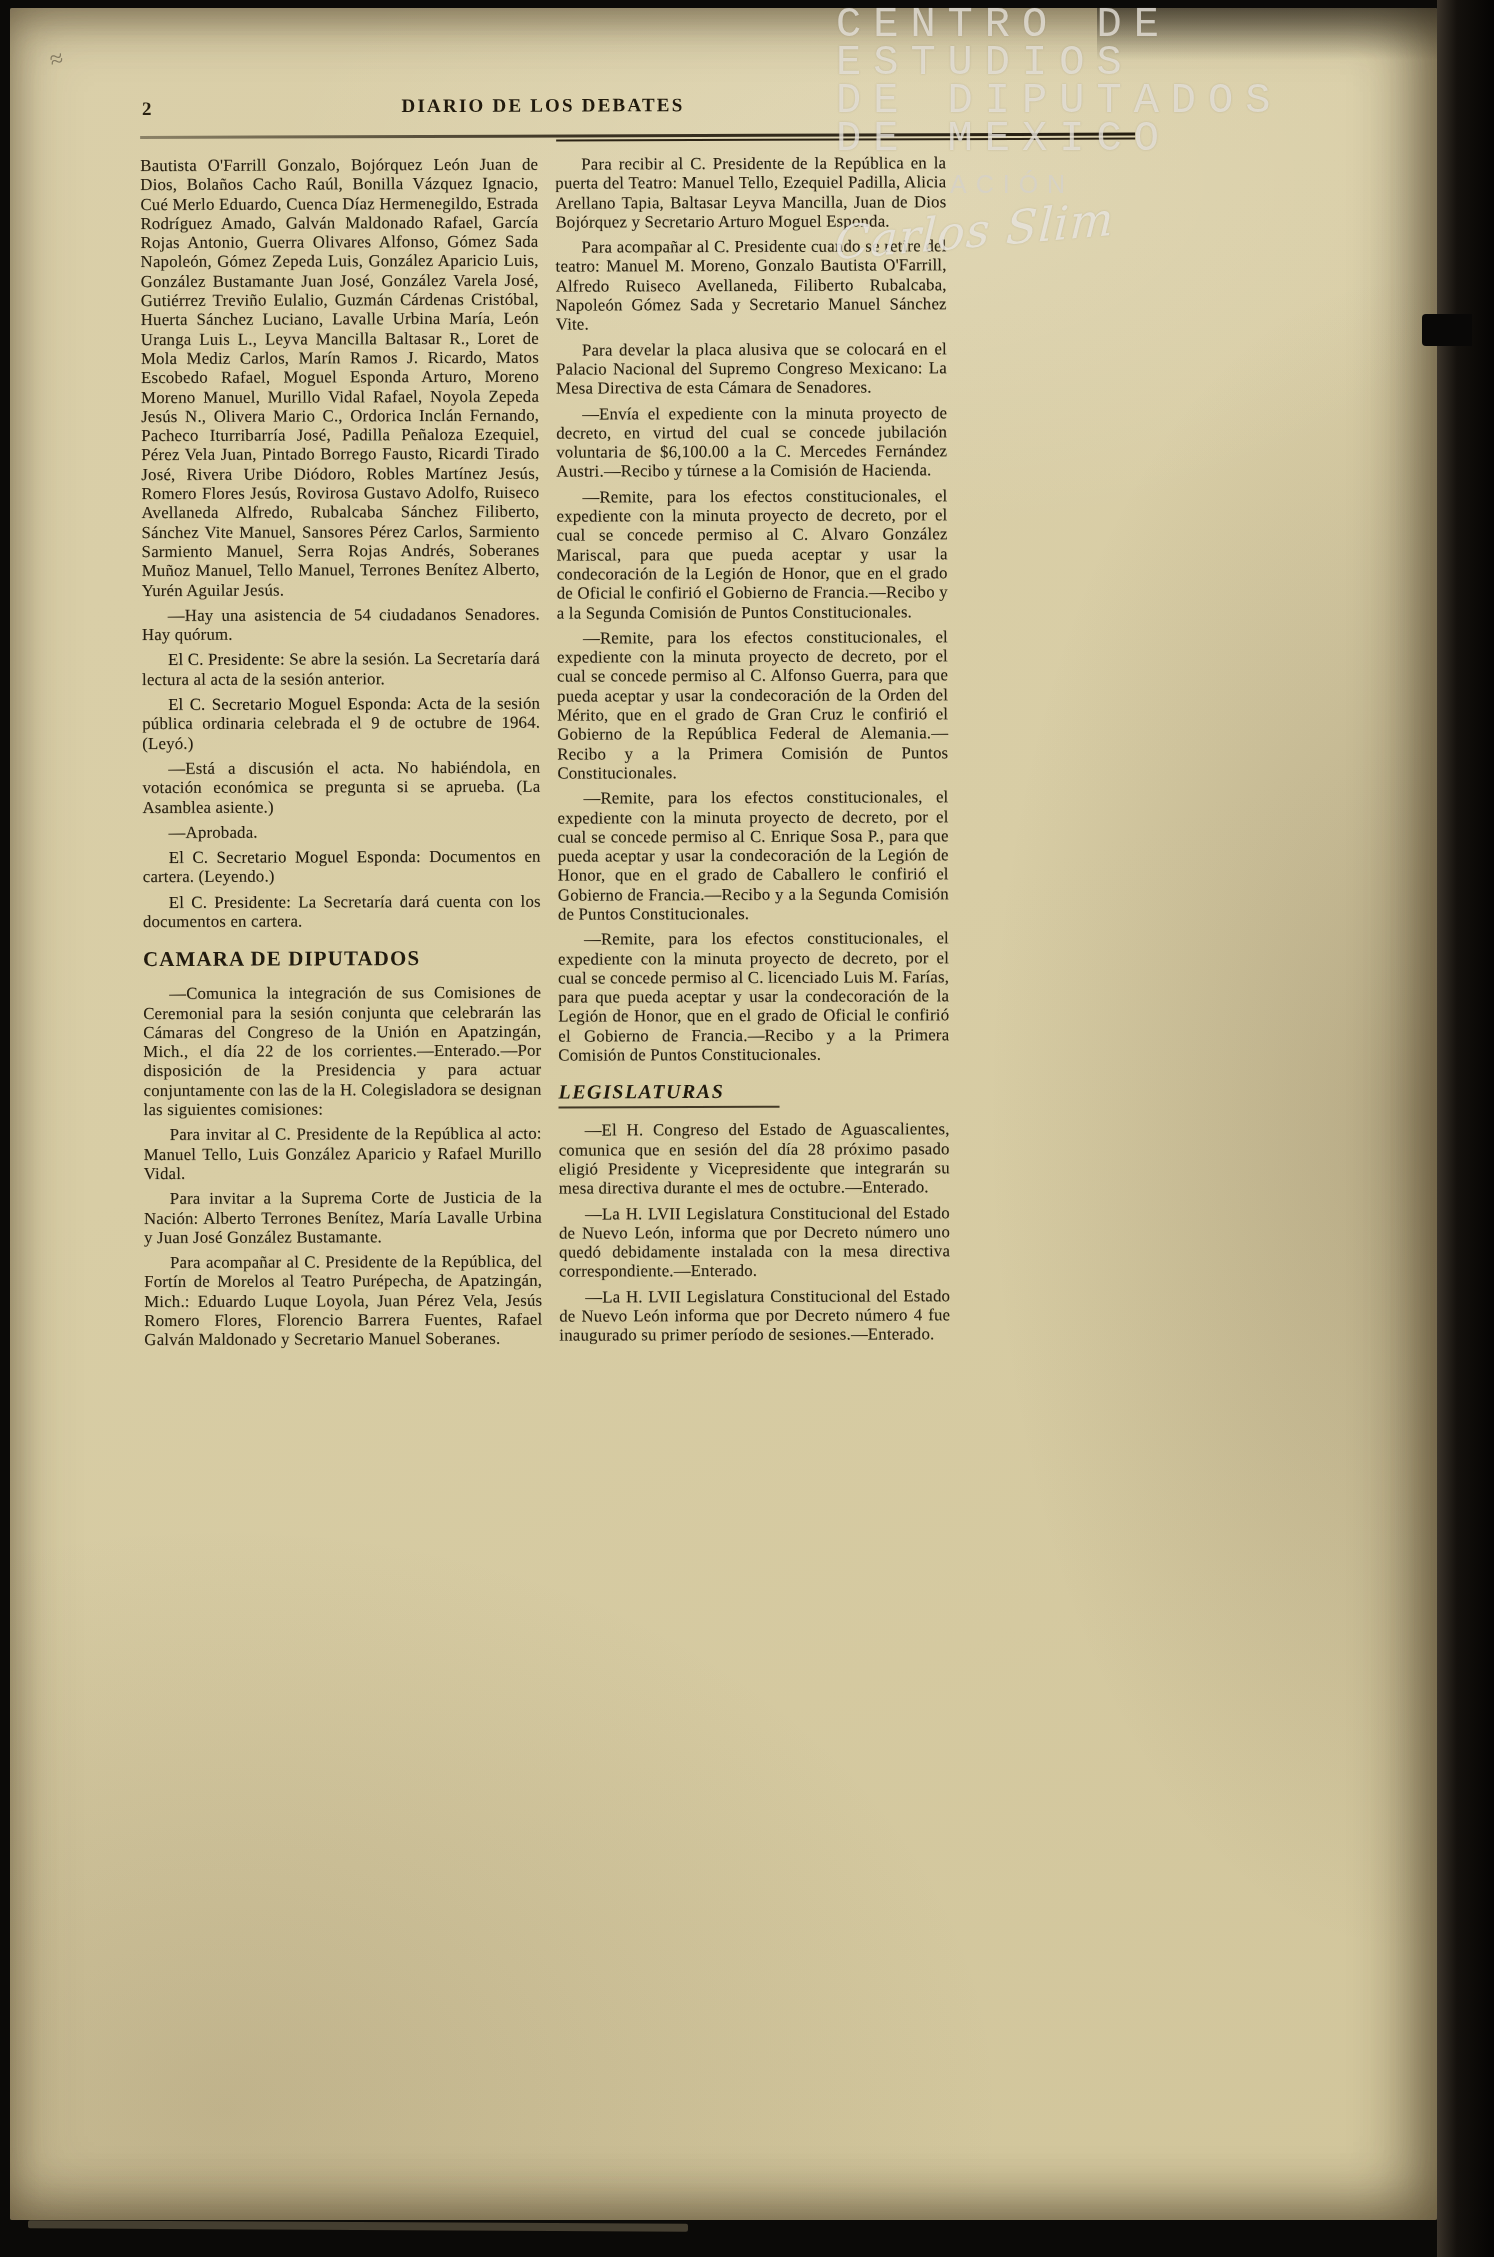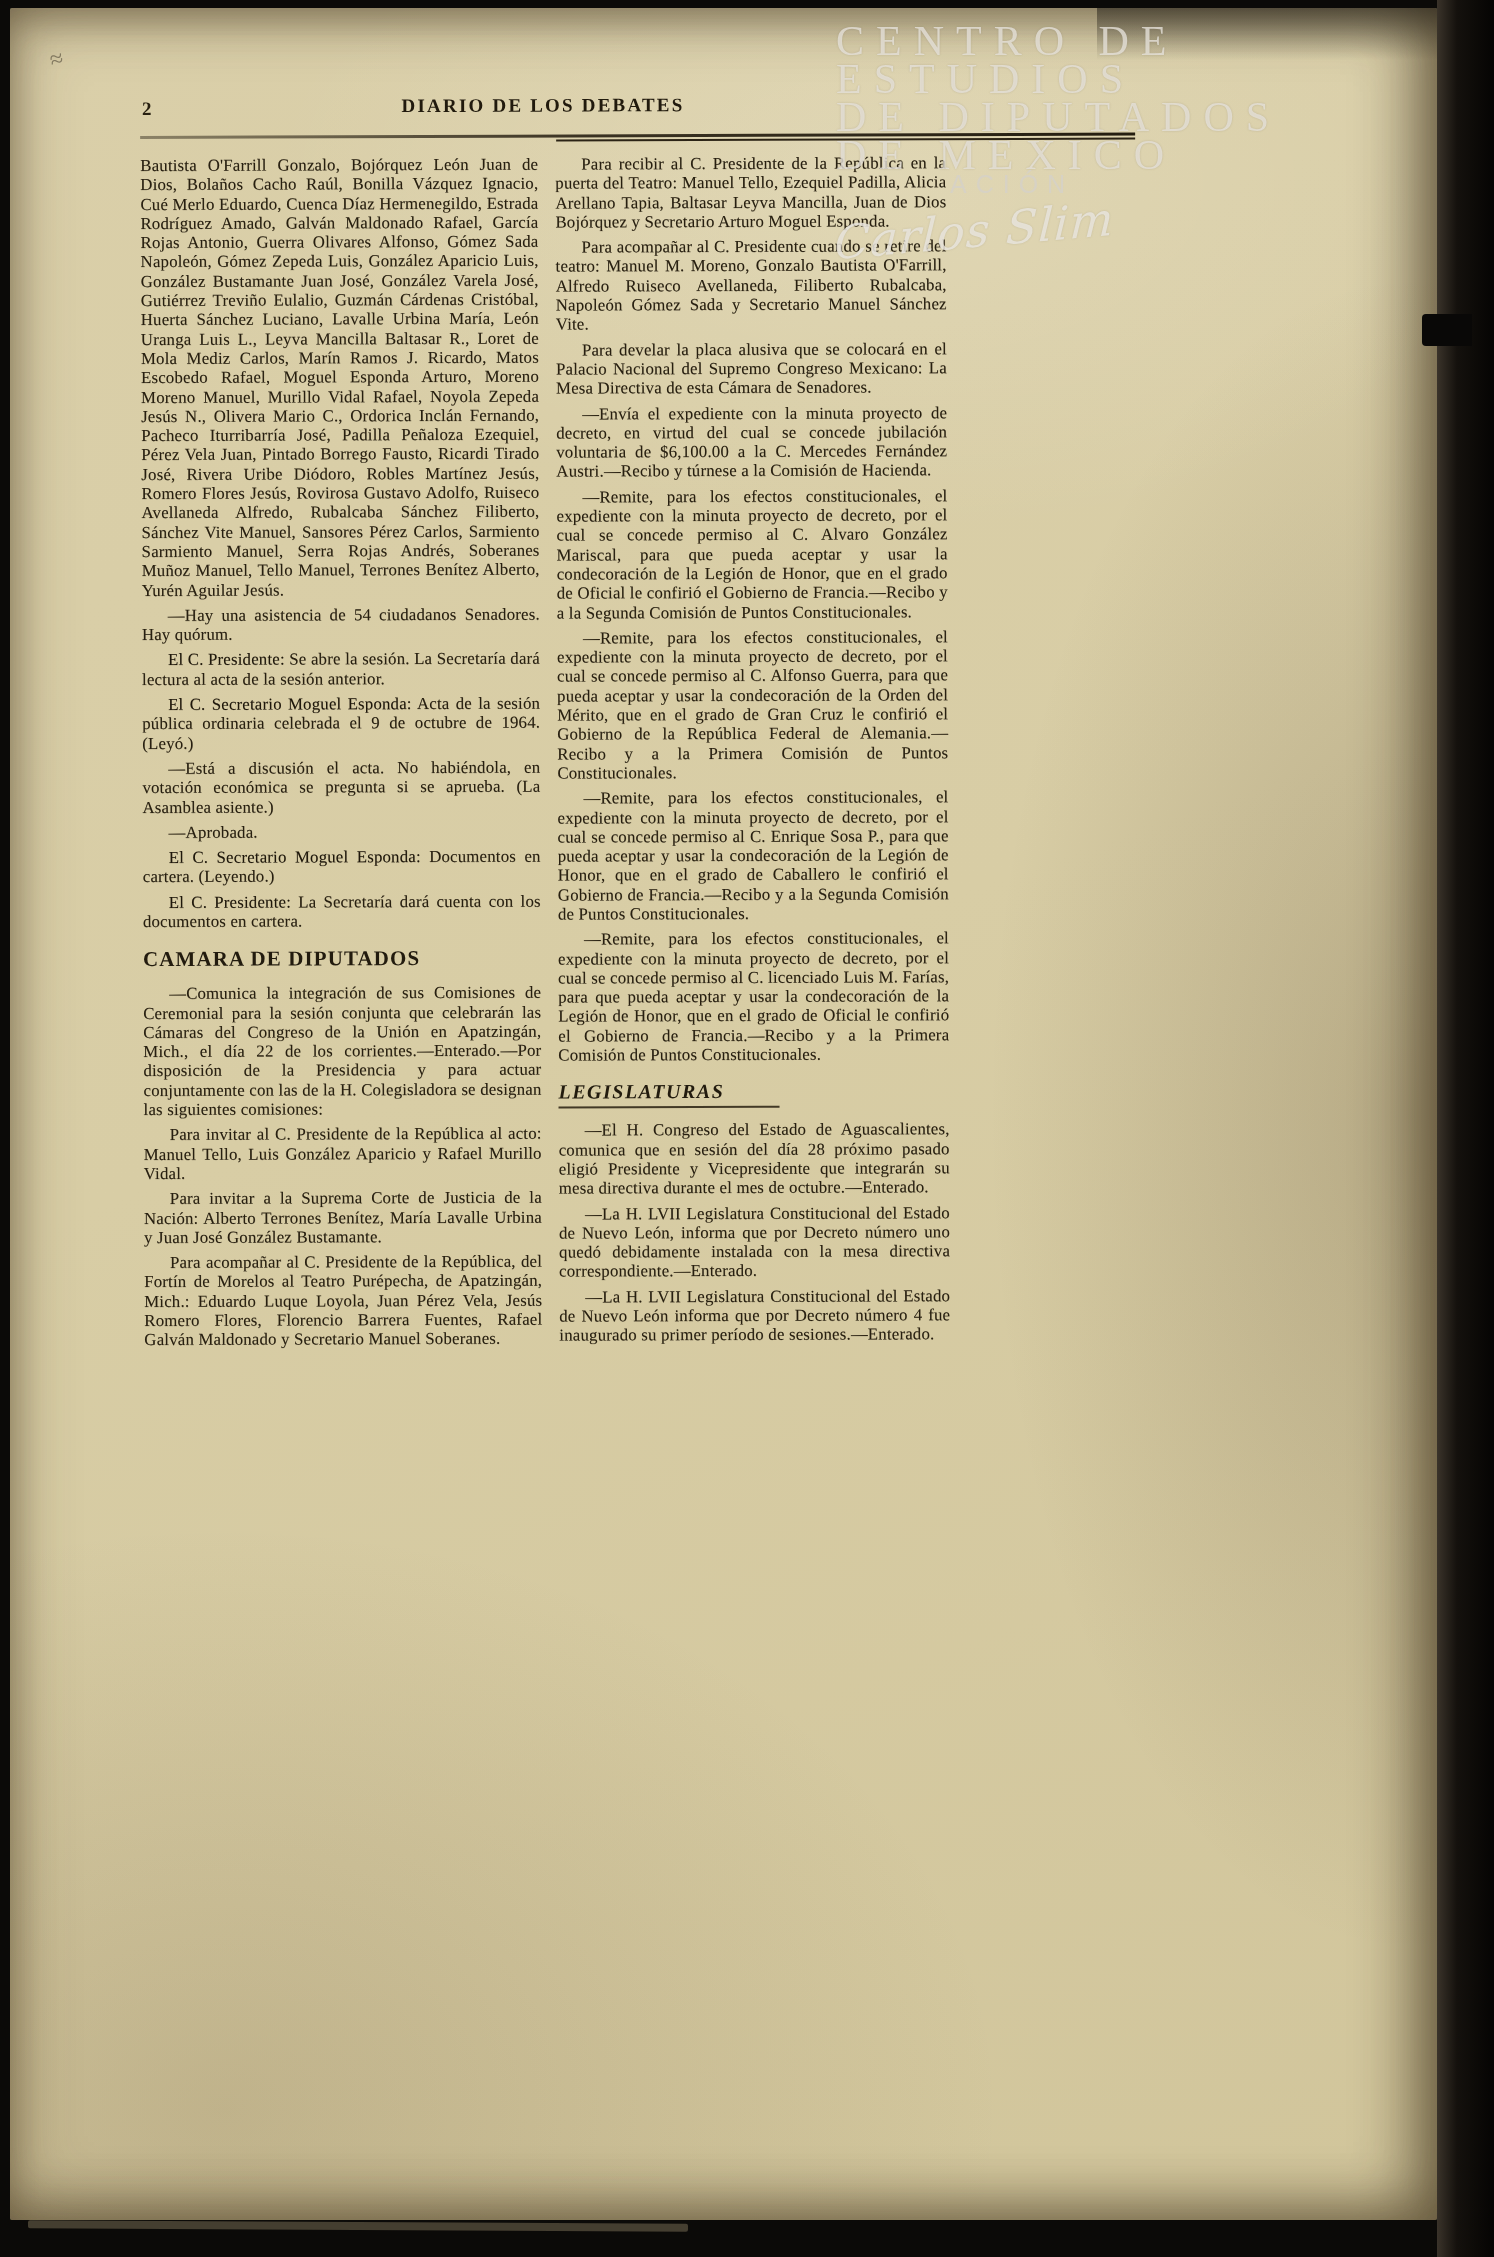--- a/index.html
+++ b/index.html
@@ -74,22 +74,22 @@
   .lead{font-weight:normal;color:#1e170b;}
   h2.camara{
     margin:16px 0 12px;font-size:21px;font-weight:bold;letter-spacing:1.1px;color:#221b0e;
   }
   h3.legis{
     margin:16px 0 12px;font-size:20px;font-weight:bold;letter-spacing:1.5px;color:#221b0e;
     width:max-content;padding:0 55px 3px 0;border-bottom:2.5px solid rgba(40,31,15,0.85);font-style:italic;
   }
   
   .watermark{
-    position:absolute;left:836px;top:22px;z-index:5;
-    font-family:Liberation Serif, serif;
+    position:absolute;left:836px;top:6px;z-index:5;
+    font-family:Liberation Mono, monospace;
     color:rgba(232,228,220,0.78);
     font-size:42px;line-height:38px;letter-spacing:12px;
     text-shadow:0 0 2px rgba(120,110,90,0.30);
     filter:blur(0.3px);
   }
   .wm-fragment{
     position:absolute;left:950px;top:170px;z-index:5;
     font-family:"Liberation Sans",sans-serif;
     font-size:25px;letter-spacing:9px;color:rgba(214,209,198,0.88);
   }

